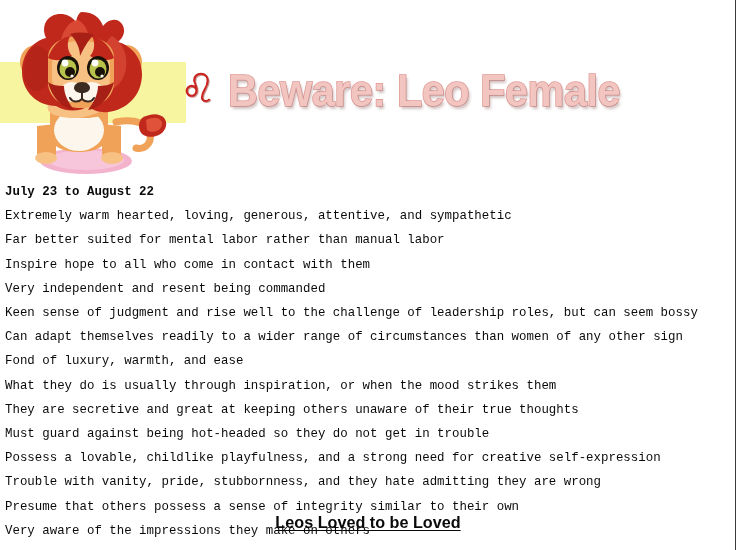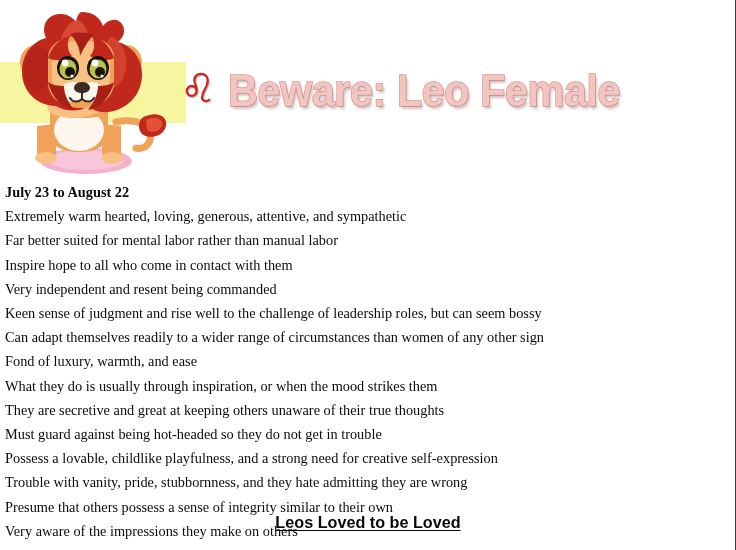--- a/index.html
+++ b/index.html
@@ -78,24 +78,24 @@
     text-shadow: 2px 3px 3px rgba(150,110,110,.42);
     white-space: nowrap;
   }
 
   
   #body-copy {
     position: absolute;
     left: 5px;
     top: 180px;
     width: 726px;
-    font-size: 15px;
+    font-size: 13px;
     line-height: 24.2px;
     color: #0a0a0a;
-    font-family: Liberation Serif, serif;
+    font-family: Liberation Mono, monospace;
   }
   #body-copy .line {
     white-space: nowrap;
     transform: scaleX(0.955);
     transform-origin: left center;
   }
   #body-copy .line.bold {
     font-weight: bold;
   }
   #footer-line {

